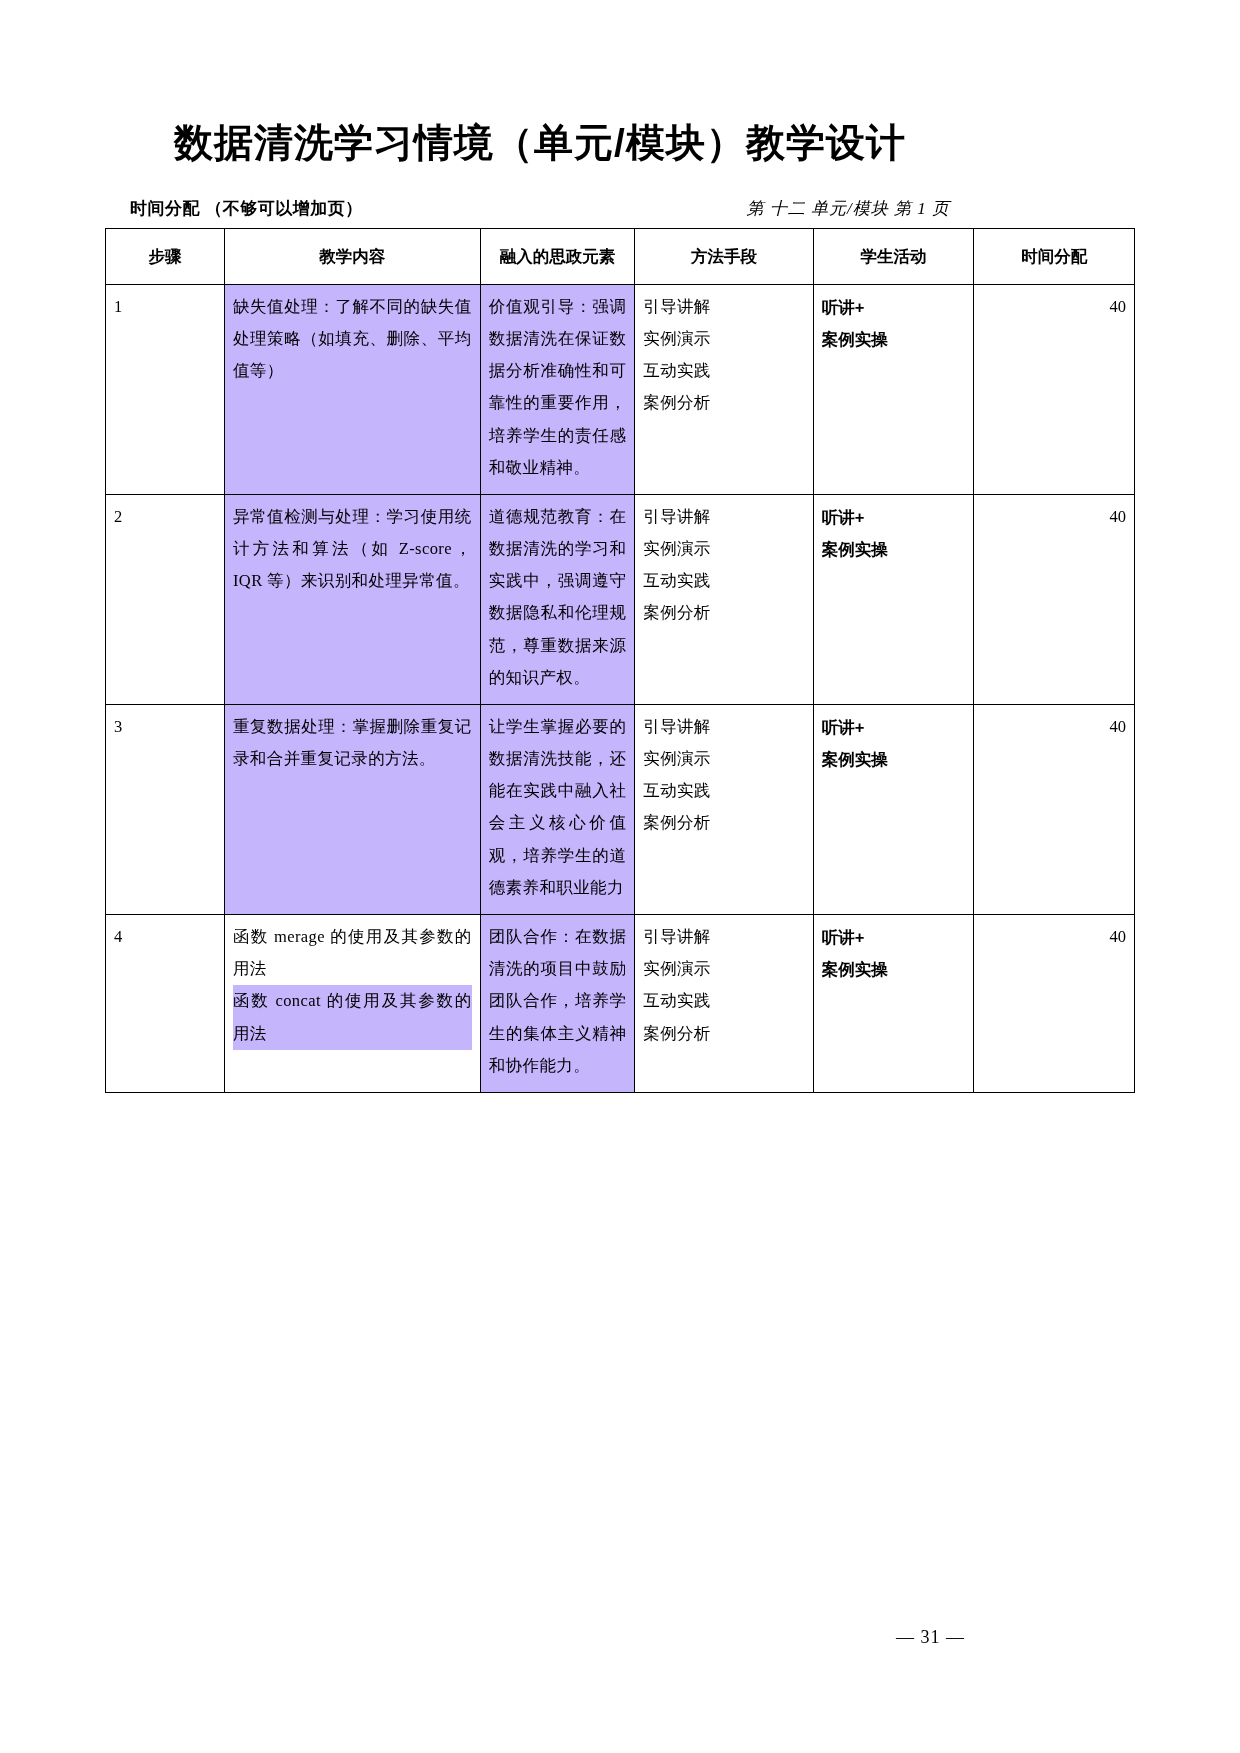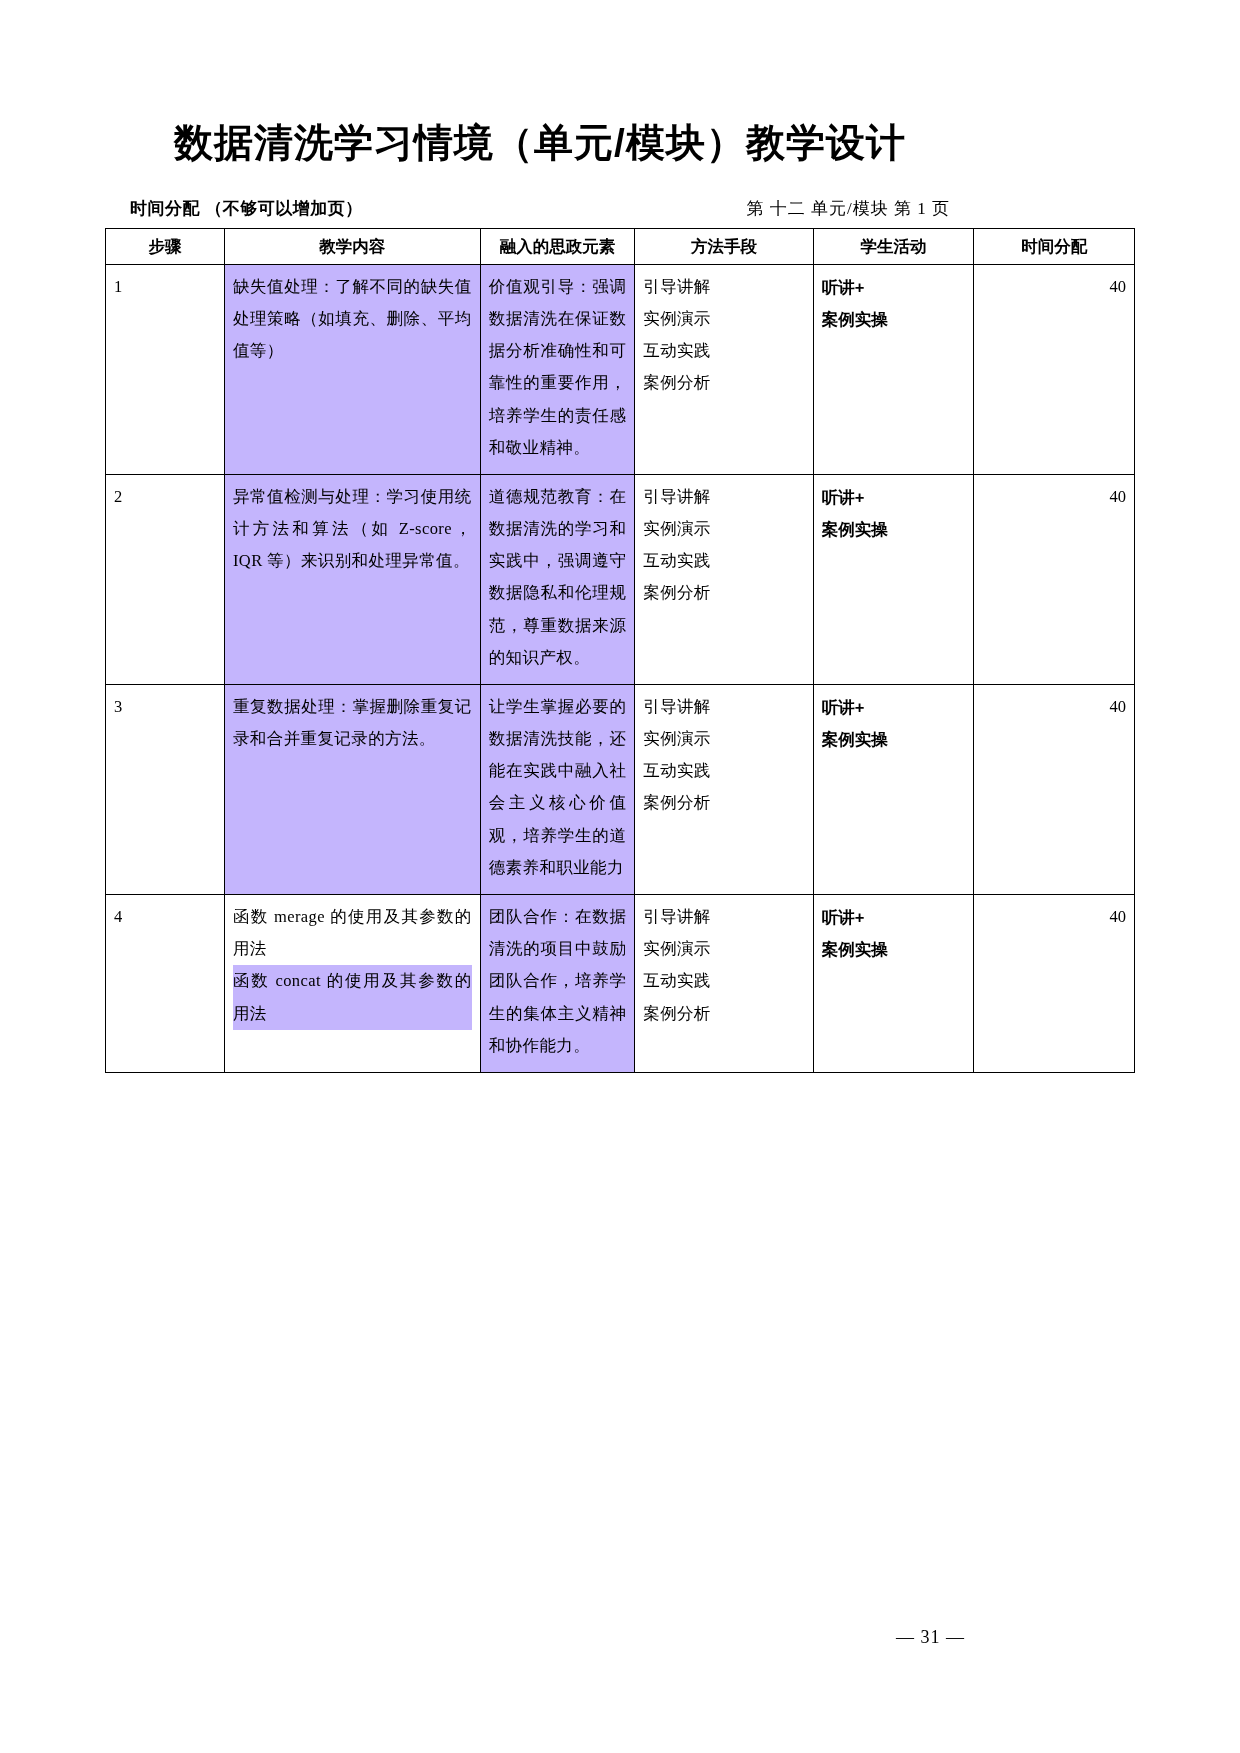--- a/index.html
+++ b/index.html
@@ -39,39 +39,40 @@
     font-family: "Liberation Sans", sans-serif;
     font-weight: bold;
     margin: 0 25px 8px 25px;
   }
   .subheader .left { letter-spacing: 0.5px; }
   .subheader .right {
     font-family: "Liberation Serif", serif;
     font-weight: normal;
     font-size: 17px;
     letter-spacing: 1px;
+    font-style: italic;
   }
   table.design {
     border-collapse: collapse;
     width: 1030px;
     table-layout: fixed;
   }
   table.design td, table.design th {
     border: 1px solid #000000;
     vertical-align: top;
     padding: 6px 8px 10px 8px;
     font-size: 16.5px;
     line-height: 1.95;
   }
   table.design thead th {
     text-align: center;
     font-family: "Liberation Sans", sans-serif;
     font-weight: bold;
     font-size: 16.5px;
-    padding: 6px 4px;
+    padding: 16px 4px;
     line-height: 1.4;
     vertical-align: middle;
   }
   col.c-step { width: 100px; }
   col.c-content { width: 215px; }
   col.c-ideo { width: 130px; }
   col.c-method { width: 150px; }
   col.c-activity { width: 135px; }
   col.c-time { width: 135px; }
 

